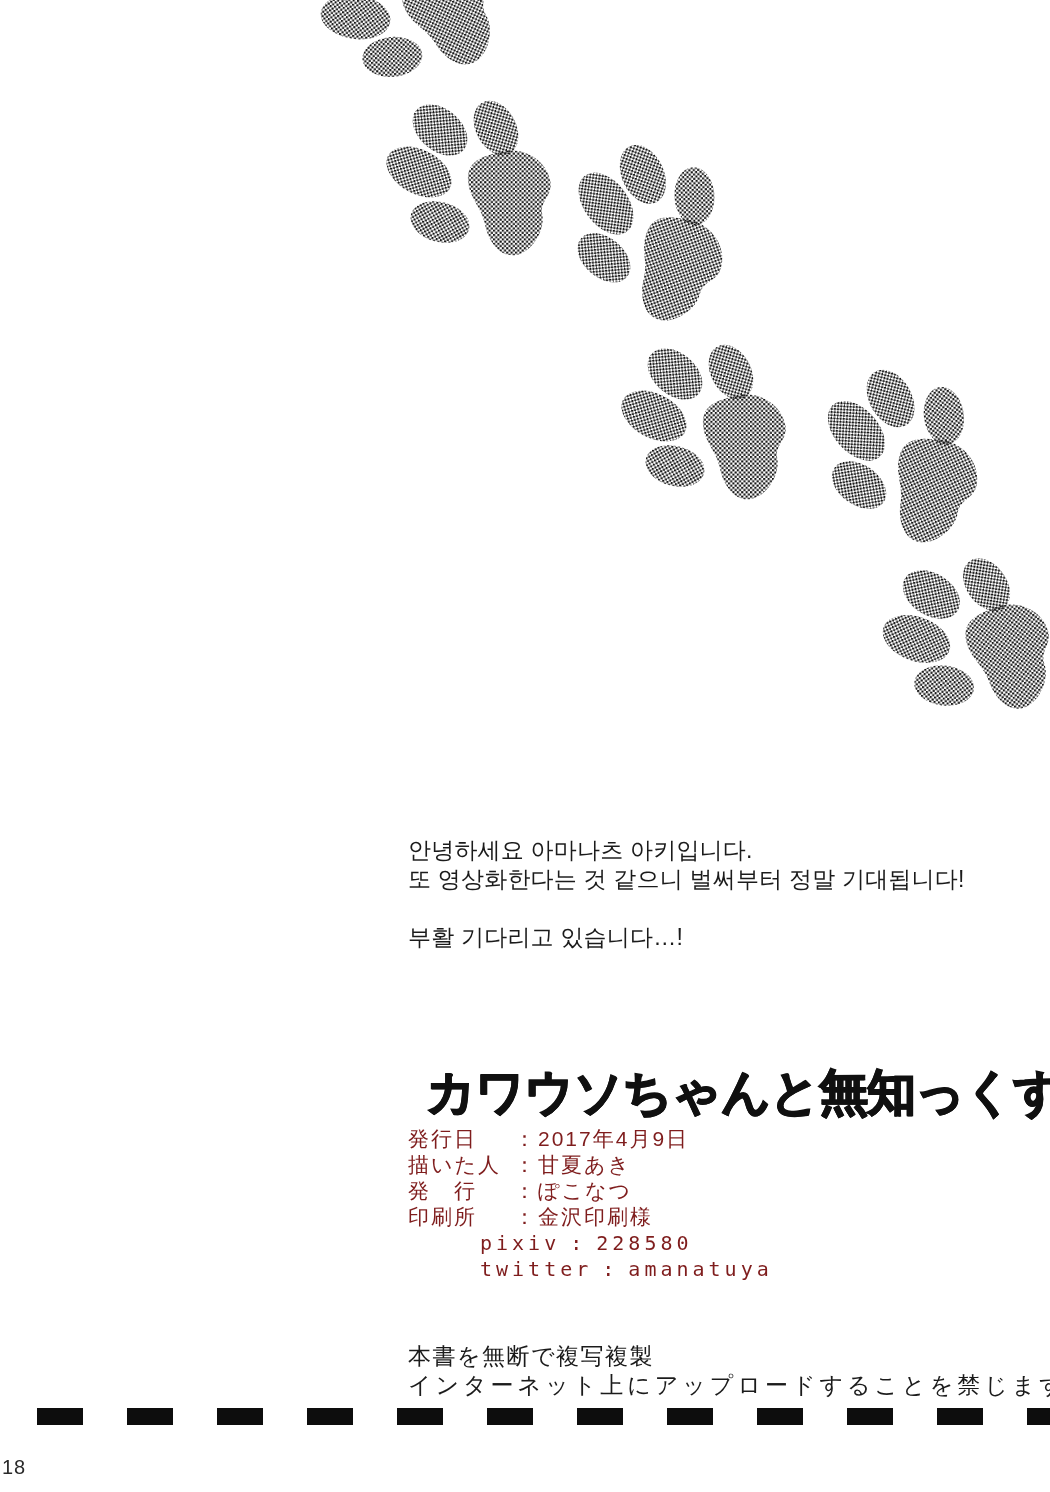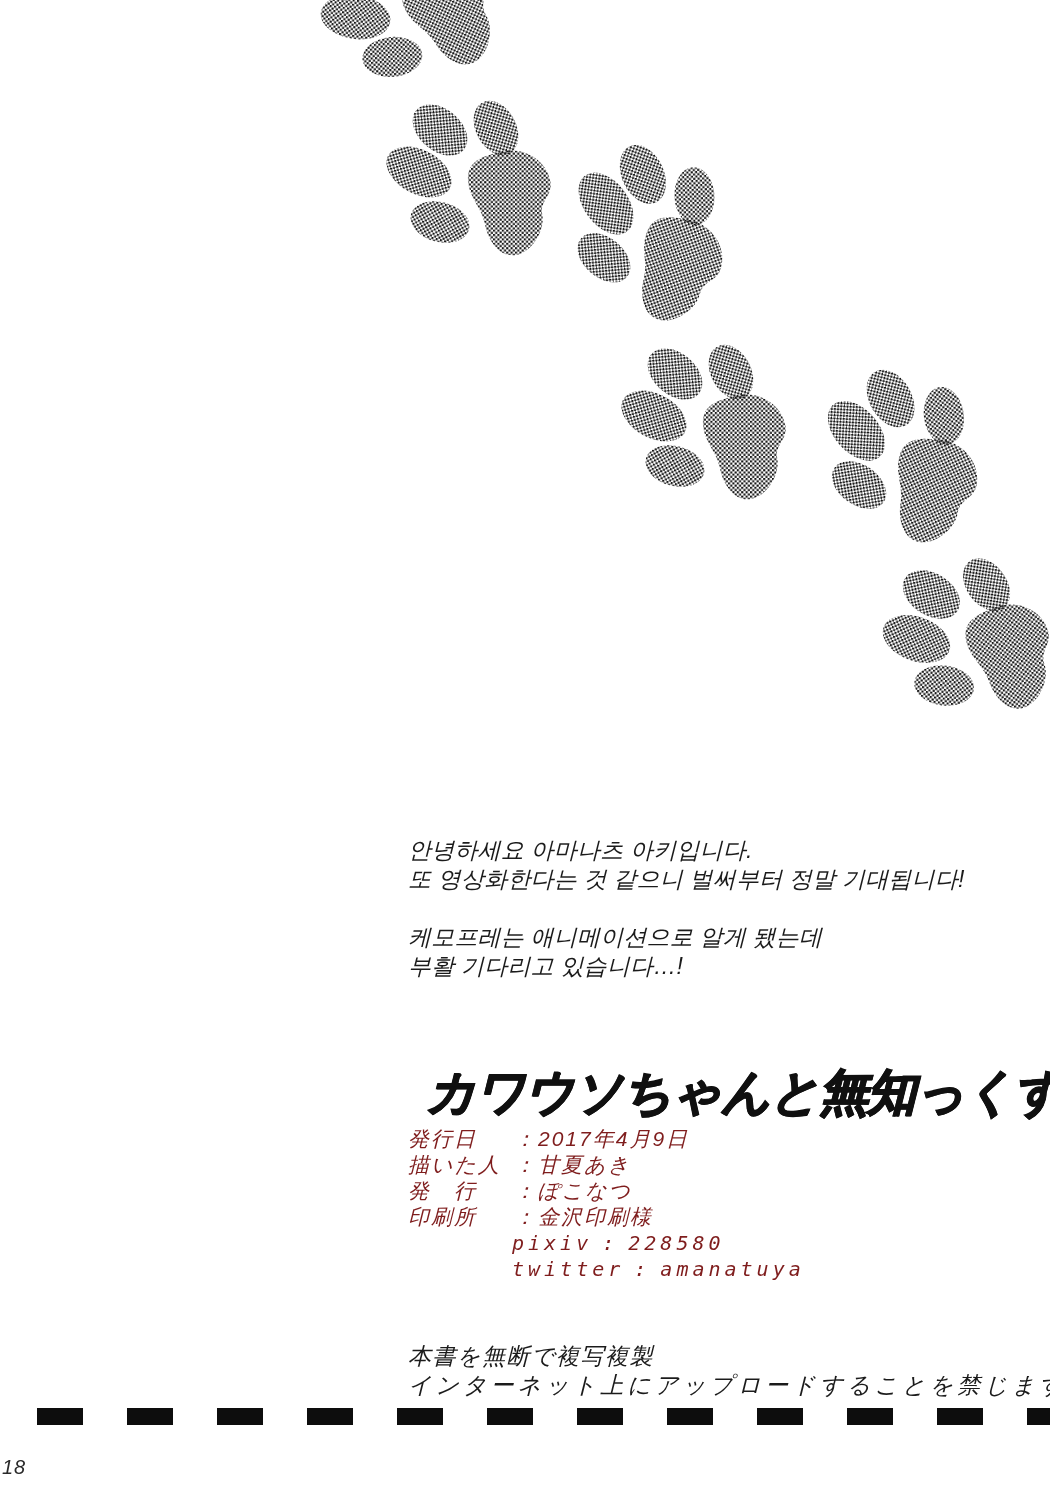--- a/index.html
+++ b/index.html
@@ -8,21 +8,20 @@
     background: #ffffff;
     overflow: hidden;
     font-family: "Liberation Sans", "DejaVu Sans", sans-serif;
     color: #161616;
     position: relative;
   }
   .page {
     position: relative;
     width: 900px; height: 1492px;
     background: #ffffff;
-    font-style: italic;
   }
   .paw-layer {
     position: absolute; left: 0; top: 0;
     width: 1050px; height: 1492px;
     pointer-events: none;
   }
   .korean-block {
     position: absolute; left: 408px; top: 836px;
     font-size: 23px; line-height: 29px;
     letter-spacing: 0.2px;
@@ -47,21 +46,21 @@
     color: #7f1d1d;
     white-space: nowrap;
   }
   .colophon .row .lbl {
     display: inline-block; width: 106px;
     letter-spacing: 2px;
   }
   .colophon .row .sep { display: inline-block; width: 24px; }
   .colophon .row .val { letter-spacing: 2px; }
   .link-row {
-    margin-left: 104px;
+    margin-left: 72px;
     font-family: "DejaVu Sans Mono", "Liberation Mono", monospace;
     font-size: 20px; line-height: 26px;
     letter-spacing: 4px;
   }
   .link-row .sep { display: inline-block; margin: 0 10px; }
   .notice {
     position: absolute; left: 408px; top: 1342px;
     font-size: 23px; line-height: 29px;
     color: #1b1b1b;
     white-space: nowrap;
@@ -109,21 +108,20 @@
     <use href="#paw-shape" transform="translate(675,271) rotate(25) translate(-127,-102)"></use>
     <use href="#paw-shape" transform="translate(745,448) translate(-127,-102)"></use>
     <use href="#paw-shape" transform="translate(931,492) rotate(20) translate(-127,-102)"></use>
     <use href="#paw-shape" transform="translate(1011,658) rotate(-8) translate(-127,-102)"></use>
   </svg>
 
   <div class="korean-block">
     <div>안녕하세요 아마나츠 아키입니다.</div>
     <div>또 영상화한다는 것 같으니 벌써부터 정말 기대됩니다!</div>
     <div class="spacer"></div>
-    <div>케모프레는 애니메이션으로 알게 됐는데</div>
     <div>부활 기다리고 있습니다…!</div>
   </div>
 
   <div class="title">カワウソちゃんと無知っくす</div>
 
   <div class="colophon">
     <div class="row">
       <span class="lbl">発行日</span><span class="sep">：</span><span class="val">2017年4月9日</span>
     </div>
     <div class="row">

